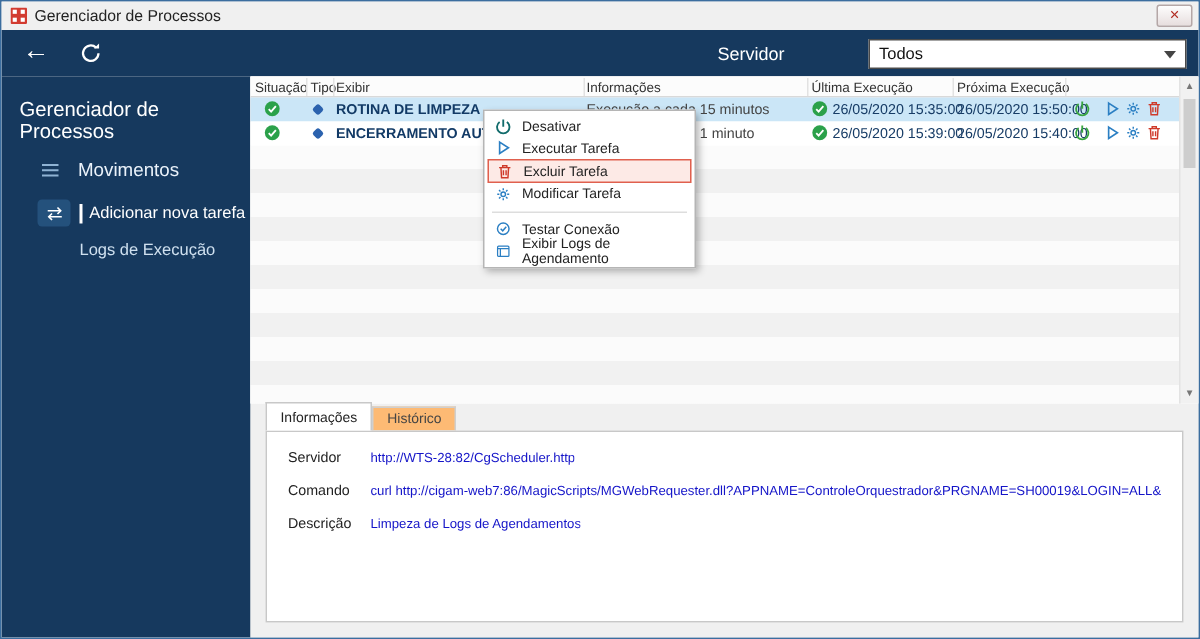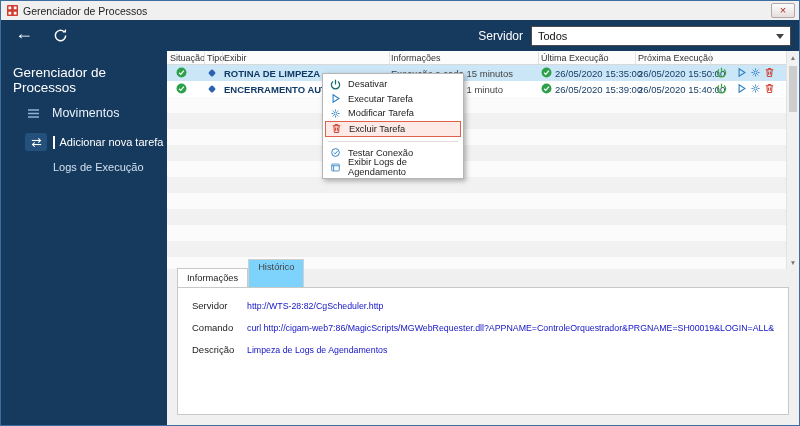--- a/index.html
+++ b/index.html
@@ -16,21 +16,21 @@
   .close-btn { margin-left:auto; width:24px; height:15px; border:1px solid #b4a7a7;
                background:linear-gradient(#fdfdfd,#e7dede); border-radius:2px;
                display:flex; align-items:center; justify-content:center;
                font-size:11px; line-height:1; color:#b02a20; cursor:default; }
 
   
   .topbar { position:absolute; top:19px; left:0; right:0; height:31px; background:#16395e; }
   .back { position:absolute; left:14px; top:3px; color:#fff; font-size:18px; }
   .refresh { position:absolute; left:52px; top:8px; display:inline-flex; }
   .server-label { position:absolute; right:276px; top:9px; color:#fff; font-size:12px; }
-  .server-select { position:absolute; right:8px; top:6px; width:260px; height:20px;
+  .server-select { position:absolute; right:8px; top:6px; width:212px; height:20px;
                    background:#fff; border:1px solid #4a4a4a; display:flex; align-items:center;
                    padding:0 6px; font-size:11px; color:#111; }
   .server-select .chev { margin-left:auto; width:0; height:0;
                          border-left:4px solid transparent; border-right:4px solid transparent;
                          border-top:5px solid #444; }
 
   
   .sidebar { position:absolute; top:50px; left:0; width:166px; bottom:0; background:#16395e; }
   .sidebar-title { position:absolute; top:14px; left:12px; font-size:13.5px; color:#fff; }
   .side-item { position:absolute; display:flex; align-items:center; color:#cfe0ef; cursor:default; }
@@ -70,21 +70,21 @@
              border-left:1px solid #e3e3e3; }
   .varrow { position:absolute; left:0; width:12px; text-align:center; font-size:6.5px; color:#777; }
   .va-up { top:3px; } .va-down { bottom:3px; }
   .vthumb { position:absolute; left:2px; right:2px; top:15px; height:46px; background:#cdcdcd; }
 
   
   .tabs { position:absolute; left:10px; top:218px; height:18px; display:flex; align-items:flex-end;justify-content:flex-end; }
   .tab { font-size:9.3px; padding:0 9px; line-height:17px; cursor:default; }
   .tab.active { background:#fff; border:1px solid #c8c8c8; border-bottom:none; height:19px;
                 line-height:18px; color:#222; position:relative; z-index:2; }
-  .tab.inactive { background:#7dd3fc; border:1px solid #cfcfcf; border-bottom:none; height:28px;
+  .tab.inactive { background:#fdba74; border:1px solid #cfcfcf; border-bottom:none; height:16px;
                   line-height:15px; color:#444; }
   .info-box { position:absolute; left:10px; right:10px; top:236px; bottom:10px;
               background:#fff; border:1px solid #c8c8c8; padding:12px 14px; z-index:1; }
   .field { display:flex; margin-bottom:11px; align-items:baseline; }
   .f-label { width:55px; flex:0 0 55px; font-size:9.5px; color:#222; }
   .f-value { font-size:8.8px; color:#1414c8; white-space:nowrap; overflow:hidden; }
 
   
   .ctx { position:absolute; left:287px; top:72px; width:142px; background:#fff;
          border:1px solid #b5b5b5; box-shadow:2px 2px 5px rgba(0,0,0,.3); padding:3px 2px;
@@ -337,44 +337,44 @@
       <span>Desativar</span>
     </div>
     <div class="ctx-item">
       <span class="mi">
           <svg width="11" height="11" viewBox="0 0 16 16">
             <path d="M4.5 2.5l8.5 5.5-8.5 5.5z" fill="none" stroke="#2b7fc3" stroke-width="1.6"></path>
           </svg>
         </span>
       <span>Executar Tarefa</span>
     </div>
-    <div class="ctx-item">
-      <span class="mi">
-          <svg width="11" height="11" viewBox="0 0 16 16">
-            <g fill="none" stroke="#2b7fc3" stroke-width="1.4">
-              <circle cx="8" cy="8" r="2.2"></circle>
-              <path d="M8 2.2v2M8 11.8v2M2.2 8h2M11.8 8h2M3.9 3.9l1.4 1.4M10.7 10.7l1.4 1.4M12.1 3.9l-1.4 1.4M5.3 10.7l-1.4 1.4"></path>
-            </g>
-          </svg>
-        </span>
-      <span>Modificar Tarefa</span>
-    </div>
     <div class="ctx-item danger-sel">
       <span class="mi">
           <svg width="11" height="11" viewBox="0 0 16 16">
             <g fill="none" stroke="#cf3a2a" stroke-width="1.4">
               <path d="M2.5 4h11"></path>
               <path d="M6 4V2.2h4V4"></path>
               <path d="M4.3 4l.6 9.8h6.2l.6-9.8"></path>
               <path d="M6.7 6.5v4.8M9.3 6.5v4.8"></path>
             </g>
           </svg>
         </span>
       <span>Excluir Tarefa</span>
     </div>
+    <div class="ctx-item">
+      <span class="mi">
+          <svg width="11" height="11" viewBox="0 0 16 16">
+            <g fill="none" stroke="#2b7fc3" stroke-width="1.4">
+              <circle cx="8" cy="8" r="2.2"></circle>
+              <path d="M8 2.2v2M8 11.8v2M2.2 8h2M11.8 8h2M3.9 3.9l1.4 1.4M10.7 10.7l1.4 1.4M12.1 3.9l-1.4 1.4M5.3 10.7l-1.4 1.4"></path>
+            </g>
+          </svg>
+        </span>
+      <span>Modificar Tarefa</span>
+    </div>
     <div class="ctx-sep"></div>
     <div class="ctx-item">
       <span class="mi">
           <svg width="11" height="11" viewBox="0 0 16 16">
             <g fill="none" stroke="#2b7fc3" stroke-width="1.4">
               <circle cx="8" cy="8" r="5.6"></circle>
               <path d="M5.5 8l2 2 3.4-4"></path>
             </g>
           </svg>
         </span>

